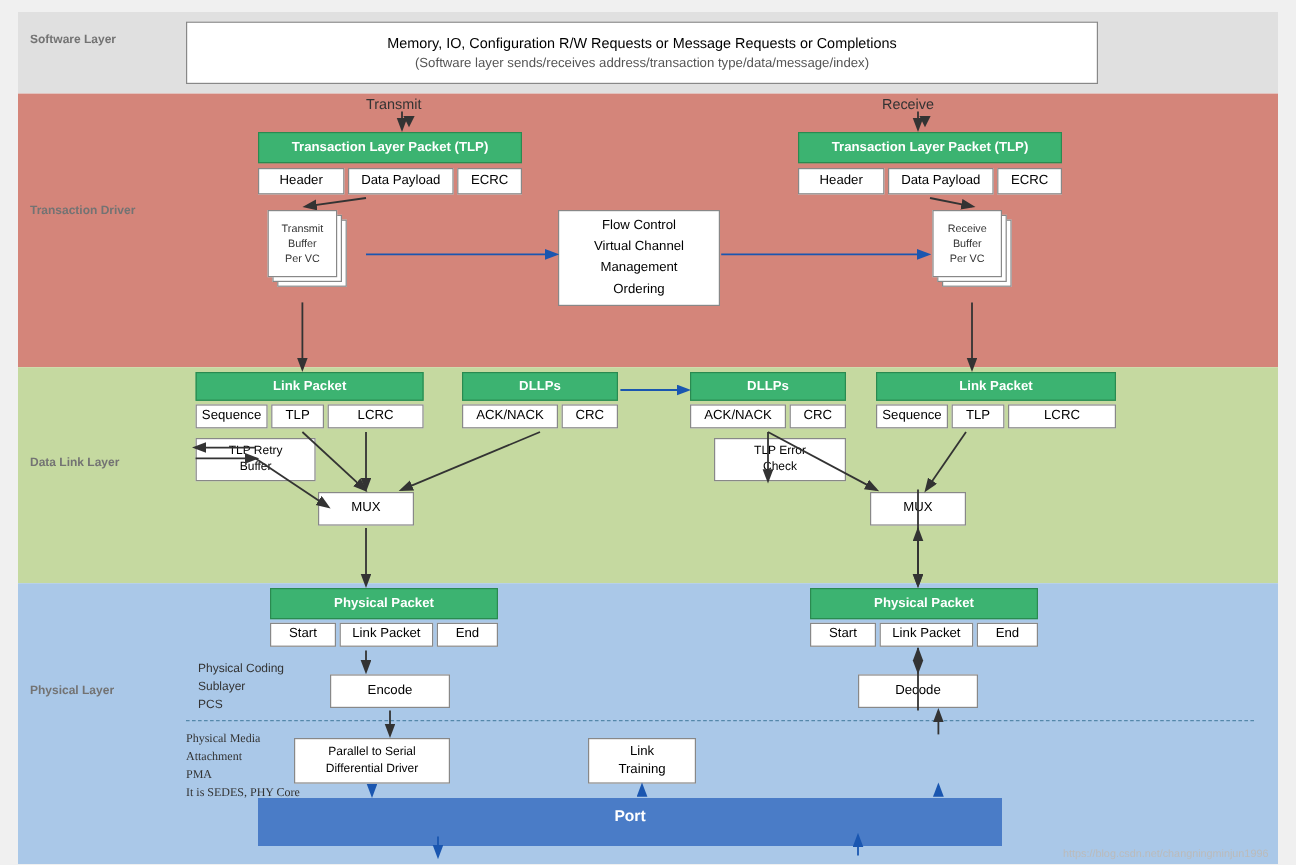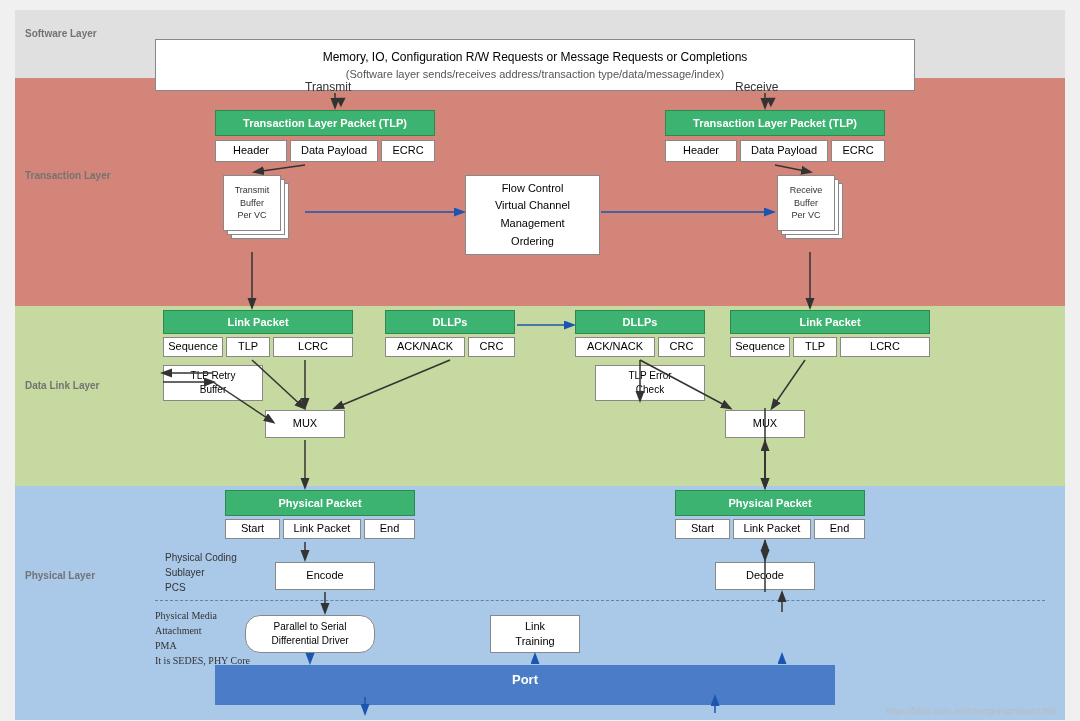--- a/index.html
+++ b/index.html
@@ -89,26 +89,26 @@
 <body>
 
 <div class="main-diagram">
 
   <div class="bg-software"></div>
   <div class="bg-transaction"></div>
   <div class="bg-datalink"></div>
   <div class="bg-physical"></div>
 
   <div class="lbl" style="left:10px; top:18px;">Software Layer</div>
-  <div class="box" style="left:140px; top:8px; width:760px; height:52px; font-size:12px; line-height:1.5;margin-top:21px;">
+  <div class="box" style="left:140px; top:8px; width:760px; height:52px; font-size:12px; line-height:1.5;">
     <span>Memory, IO, Configuration R/W Requests or Message Requests or Completions</span>
     <span style="font-size:11px; color:#555;">(Software layer sends/receives address/transaction type/data/message/index)</span>
   </div>
 
-  <div class="lbl" style="left:10px; top:160px;">Transaction Layer</div>
+  <div class="lbl" style="left:10px; top:160px;">Transaction Driver</div>
 
   <div style="position:absolute; left:290px; top:70px; font-size:12px; color:#333;">Transmit</div>
 
   <div style="position:absolute; left:720px; top:70px; font-size:12px; color:#333;">Receive</div>
 
   <div style="position:absolute; left:318px; top:83px; font-size:16px; color:#333;">▼</div>
 
   <div style="position:absolute; left:748px; top:83px; font-size:16px; color:#333;">▼</div>
 
   <div class="box-green" style="left:200px; top:100px; width:220px; height:26px;">
@@ -232,21 +232,21 @@
 
   <div style="position:absolute; left:140px; top:590px; right:20px; border-top:1px dashed #5588aa;"></div>
 
   <div style="position:absolute; left:140px; top:598px; font-size:10px; color:#333; line-height:1.5;font-family:Liberation Serif, serif;">
     <span style="white-space:pre-line;">Physical Media
 Attachment
 PMA
 It is SEDES, PHY Core</span>
   </div>
 
-  <div class="box" style="left:230px; top:605px; width:130px; height:38px; font-size:10px; line-height:1.4;border-radius:15px;">
+  <div class="box" style="left:230px; top:605px; width:130px; height:38px; font-size:10px; line-height:1.4;">
     <span style="white-space:pre-line;">Parallel to Serial
 Differential Driver</span>
   </div>
 
   <div class="box" style="left:475px; top:605px; width:90px; height:38px; font-size:11px; line-height:1.4;">
     <span style="white-space:pre-line;">Link
 Training</span>
   </div>
 
 

